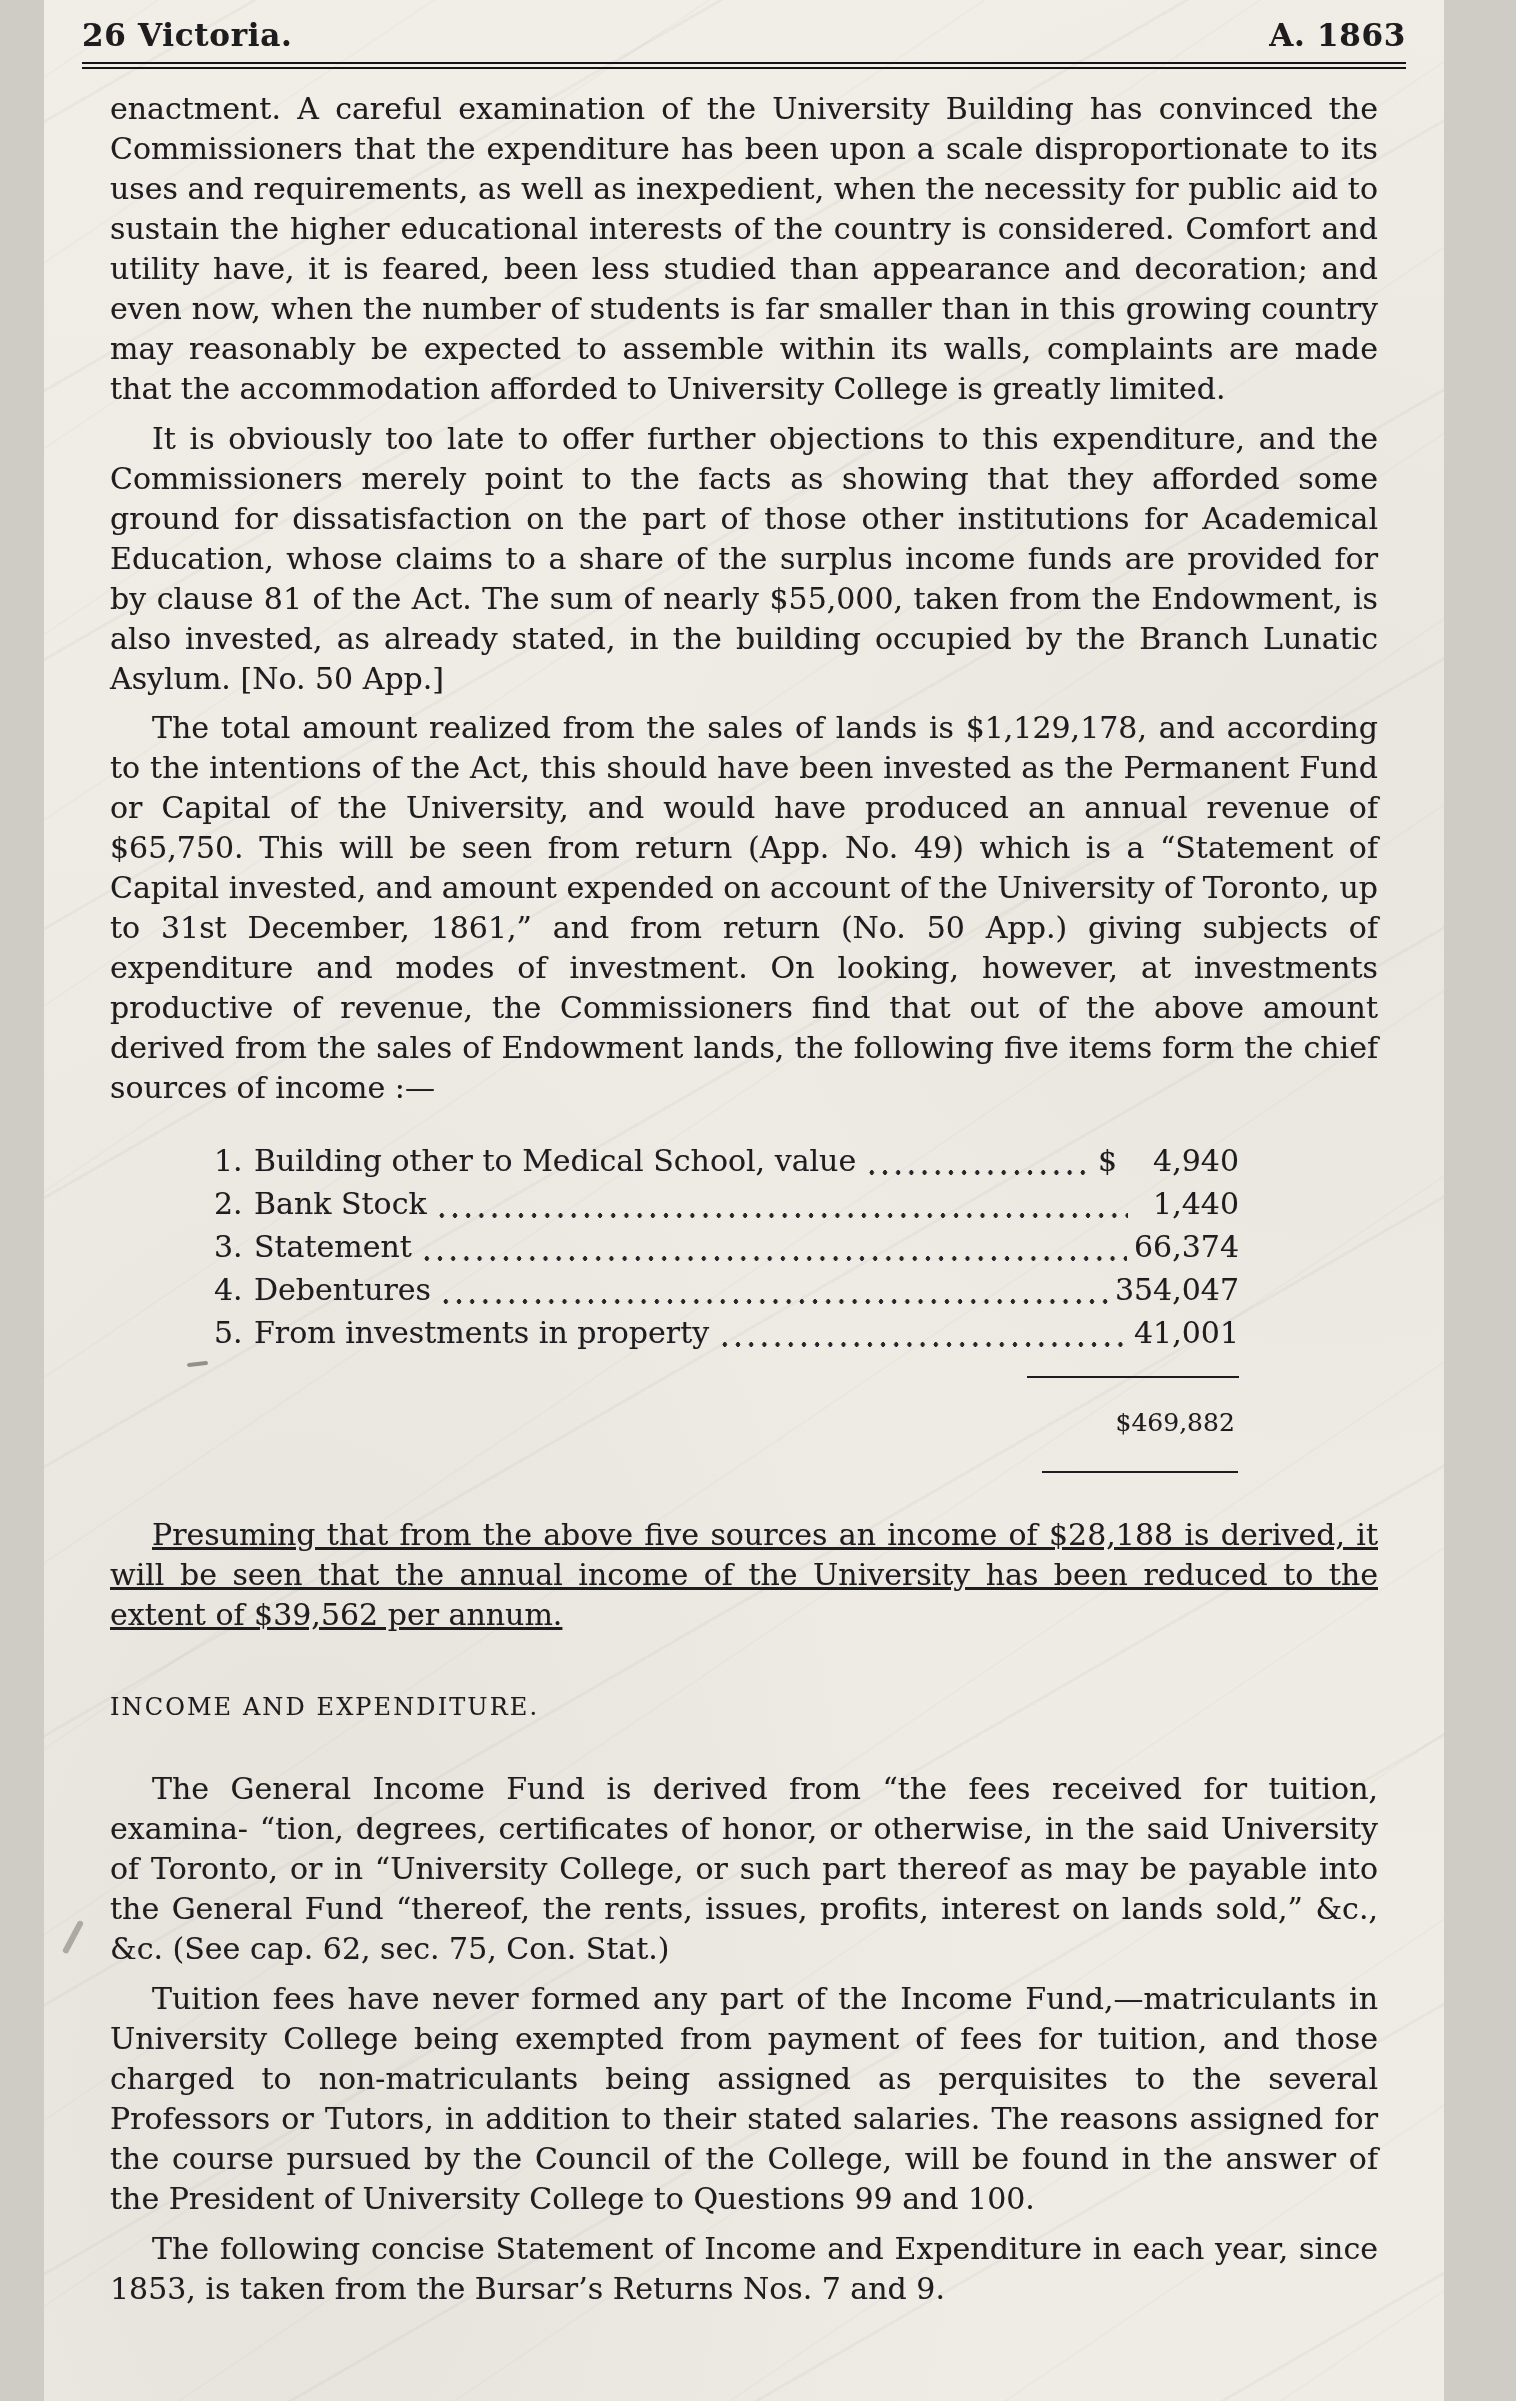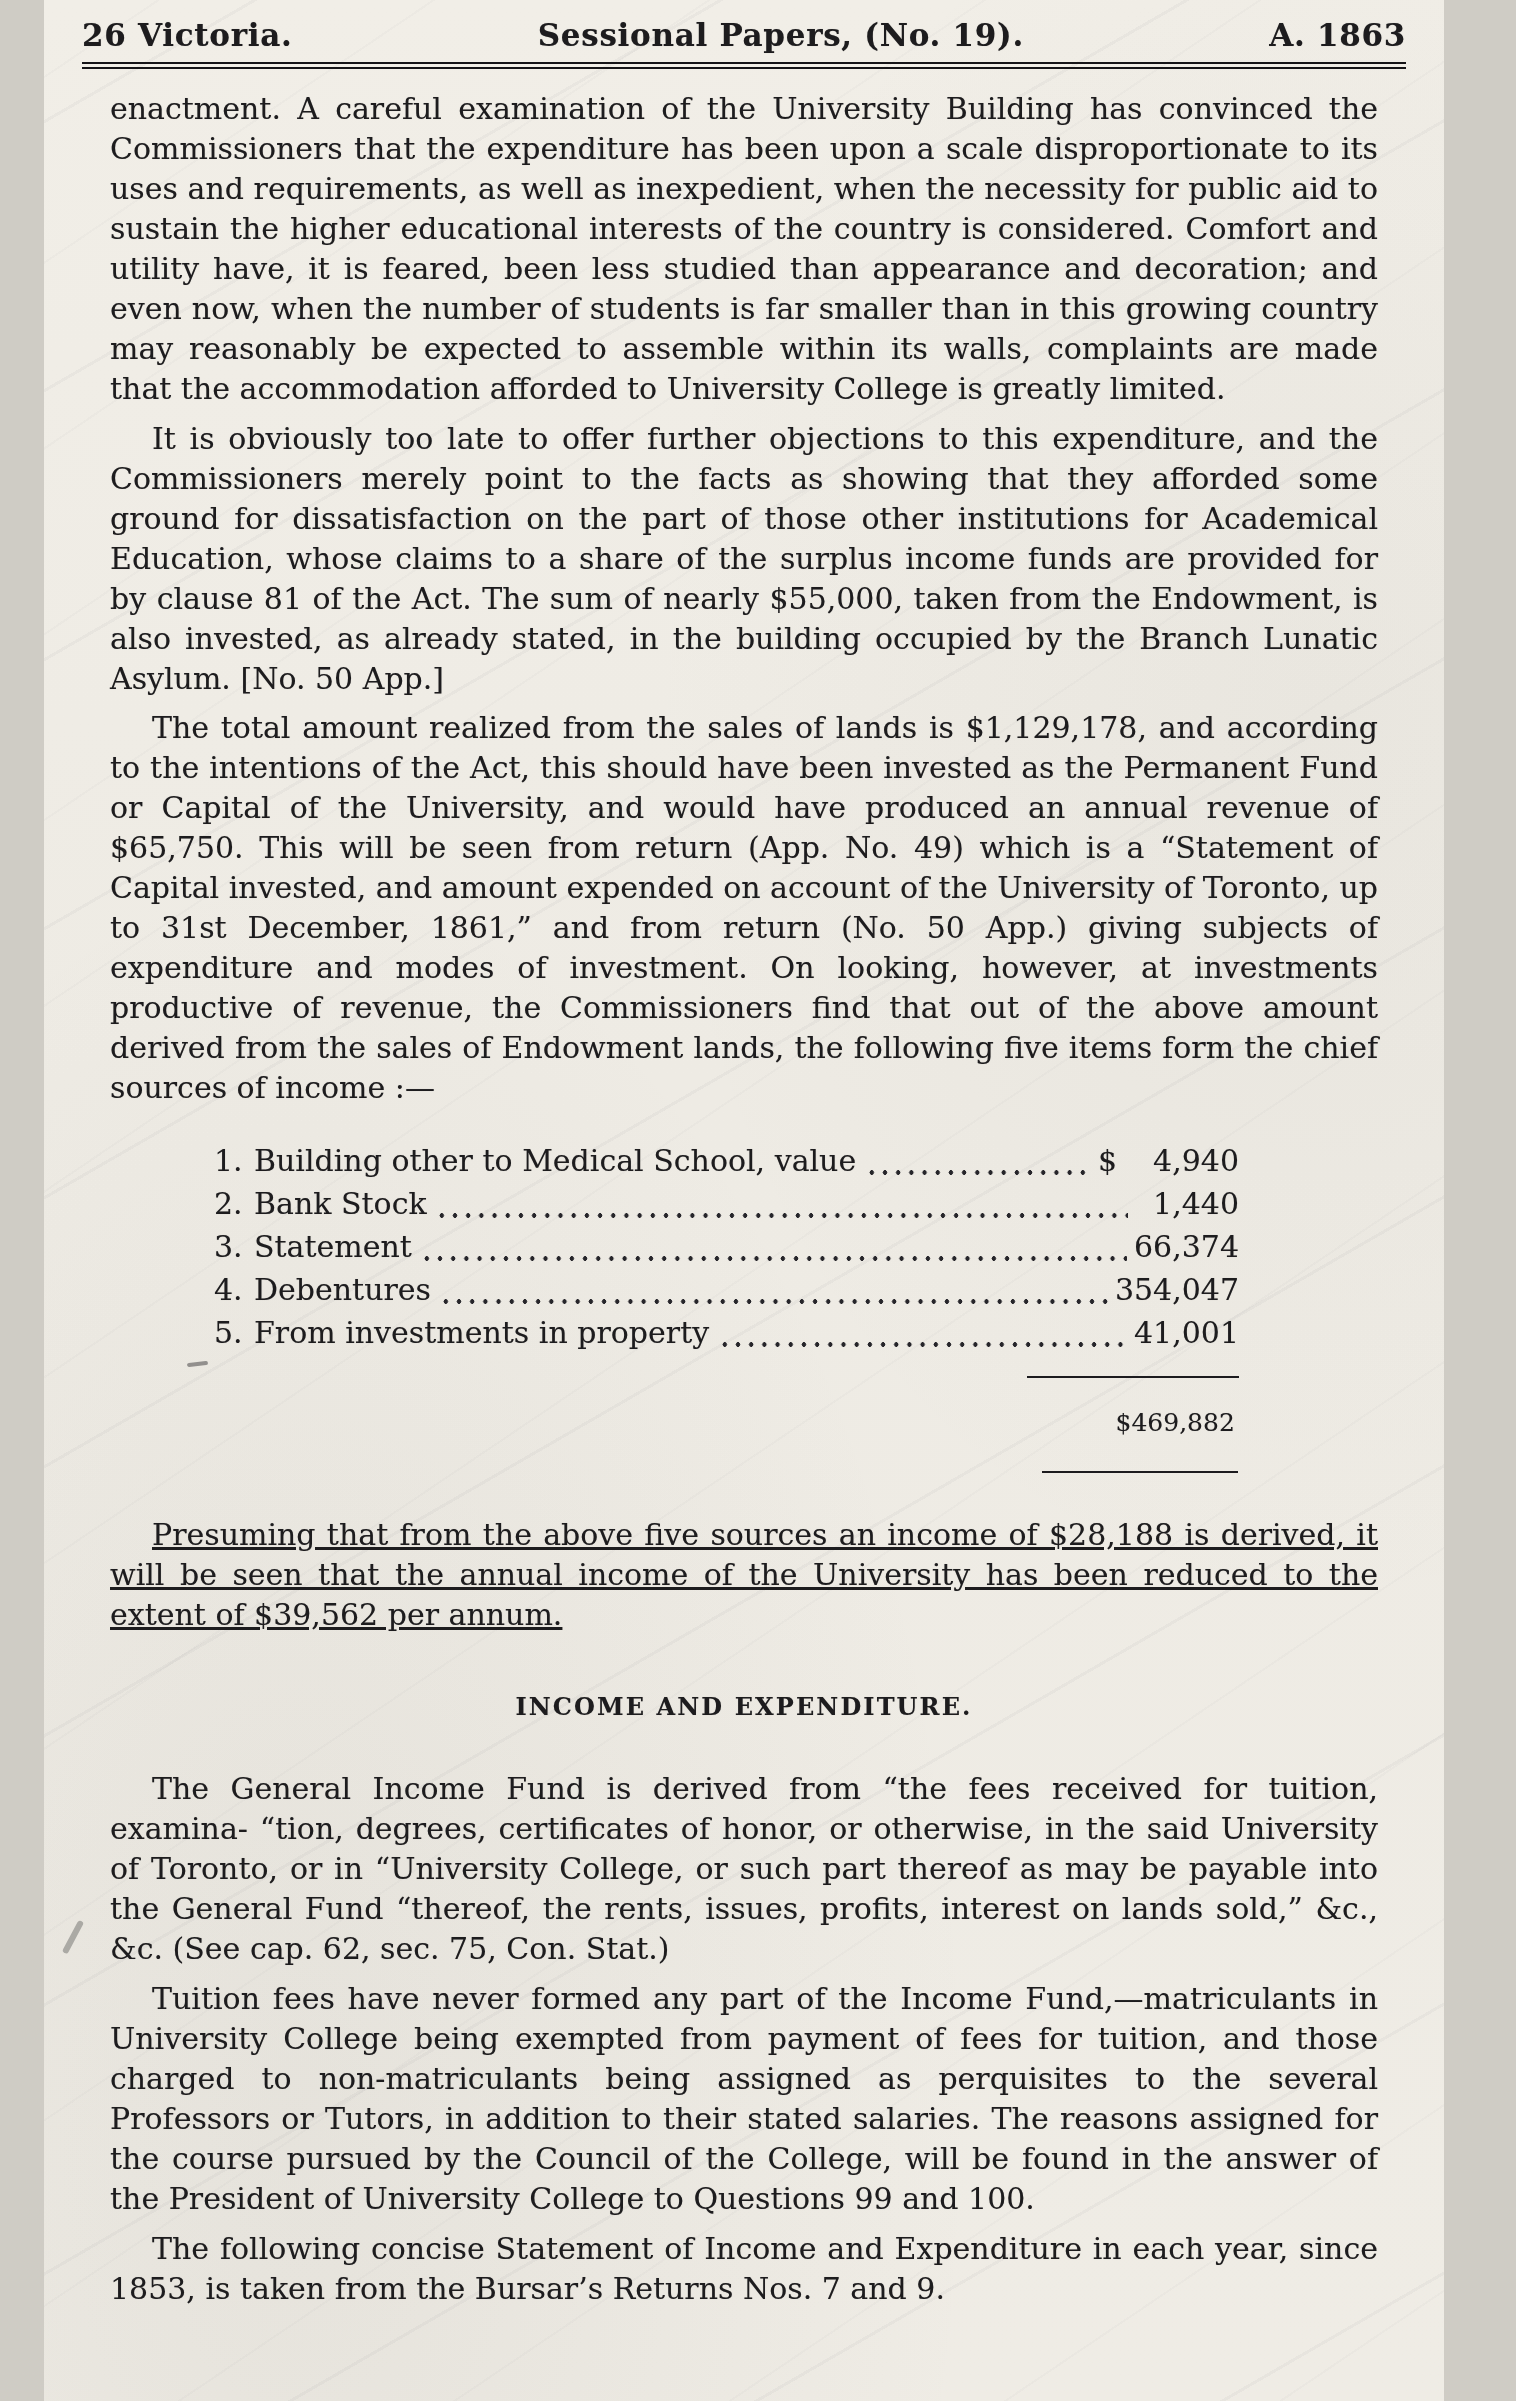--- a/index.html
+++ b/index.html
@@ -81,41 +81,40 @@
   .ivalue { flex:0 0 auto; min-width:104px; text-align:right; }
 
   .total-block { width:212px; margin:22px 139px 0 auto; text-align:right; }
   .total-rule-top    { border-top:2.1px solid #1c1b1e; }
   .total-value       { margin-top:25px; font-size:25px; padding-right:4.2px; }
   .total-rule-bottom { border-top:2.1px solid #1c1b1e; margin:28px 1.4px 0 auto; width:196px; }
 
   .after-total { margin-top:42px;text-decoration:underline; }
 
   .section-heading {
-    text-align:center;
-    font-size:24px; font-weight:bold; letter-spacing:2.1px;
+    text-align:left;
+    font-size:24px; font-weight:normal; letter-spacing:2.1px;
     margin:52px 0 42px 0;
     text-indent:0;
     text-shadow:0 0 0.7px rgba(10,10,10,0.3);
   }
 </style>
 </head>
 <body>
 
 <div class="page">
   <div class="scan-texture"></div>
   <div class="scan-artifact artifact-dash"></div>
   <div class="scan-artifact artifact-smudge"></div>
   <div class="scan-artifact artifact-speck"></div>
 
   <div class="content">
 
     <header class="page-header">
       <span>26 Victoria.</span>
-      <span>Sessional Papers, (No. 19).</span>
       <span>A. 1863</span>
     </header>
 
     <div class="double-rule"></div>
 
     <main class="body-text">
 
       <p class="no-indent">enactment. A careful examination of the University Building has convinced the Commissioners that the expenditure has been upon a scale disproportionate to its uses and requirements, as well as inexpedient, when the necessity for public aid to sustain the higher educational interests of the country is considered. Comfort and utility have, it is feared, been less studied than appearance and decoration; and even now, when the number of students is far smaller than in this growing country may reasonably be expected to assemble within its walls, complaints are made that the accommodation afforded to University College is greatly limited.</p>
 
       <p>It is obviously too late to offer further objections to this expenditure, and the Commissioners merely point to the facts as showing that they afforded some ground for dissatisfaction on the part of those other institutions for Academical Education, whose claims to a share of the surplus income funds are provided for by clause 81 of the Act. The sum of nearly $55,000, taken from the Endowment, is also invested, as already stated, in the building occupied by the Branch Lunatic Asylum. [No. 50 App.]</p>

